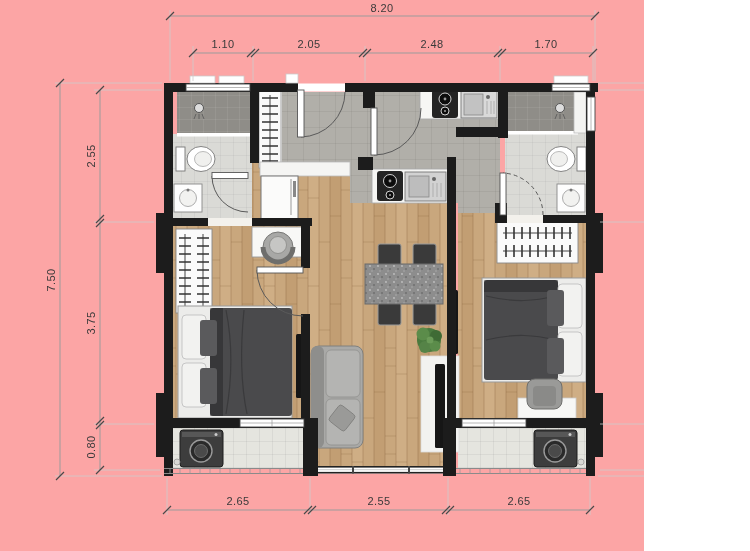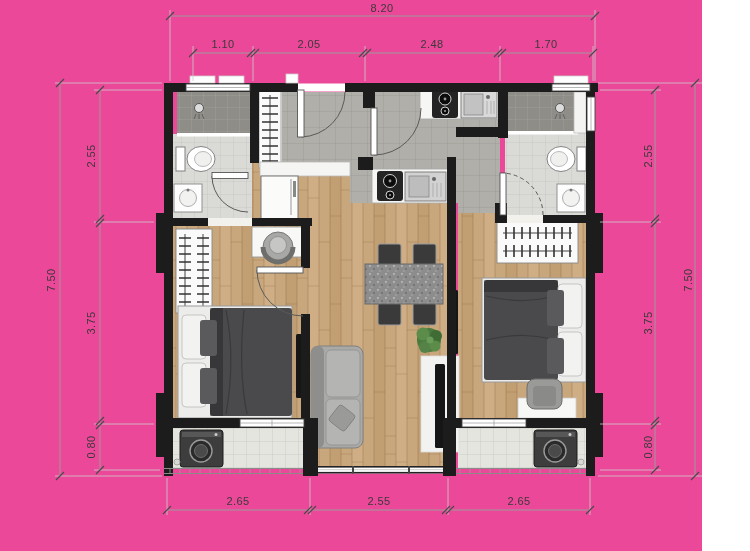--- a/index.html
+++ b/index.html
@@ -1,16 +1,16 @@
 <!DOCTYPE html>
 <html><head>
 <meta charset="utf-8">
 <style>
   html,body{margin:0;padding:0;background:#ffffff;}
-  .stage{width:702px;height:551px;position:relative;background:#ec4899;overflow:hidden;}
+  .stage{width:644px;height:551px;position:relative;background:#fca5a5;overflow:hidden;}
   svg{display:block;}
   .dim{font-family:"Liberation Sans",sans-serif;font-size:11px;fill:#3a3a3a;letter-spacing:.4px;}
   .ext{stroke:#cdcdcd;stroke-width:.8;}
   .dimline{stroke:#9b9b9b;stroke-width:1;}
   .tick{stroke:#4a4a4a;stroke-width:1.2;}
   .wall{fill:#1c1c1c;}
   .doorarc{stroke:#5a5a5a;stroke-width:1;fill:none;}
   .leaf{fill:#ffffff;stroke:#555;stroke-width:.9;}
   .win{fill:#ffffff;stroke:#444;stroke-width:.9;}
   .winline{stroke:#9a9a9a;stroke-width:.7;}

